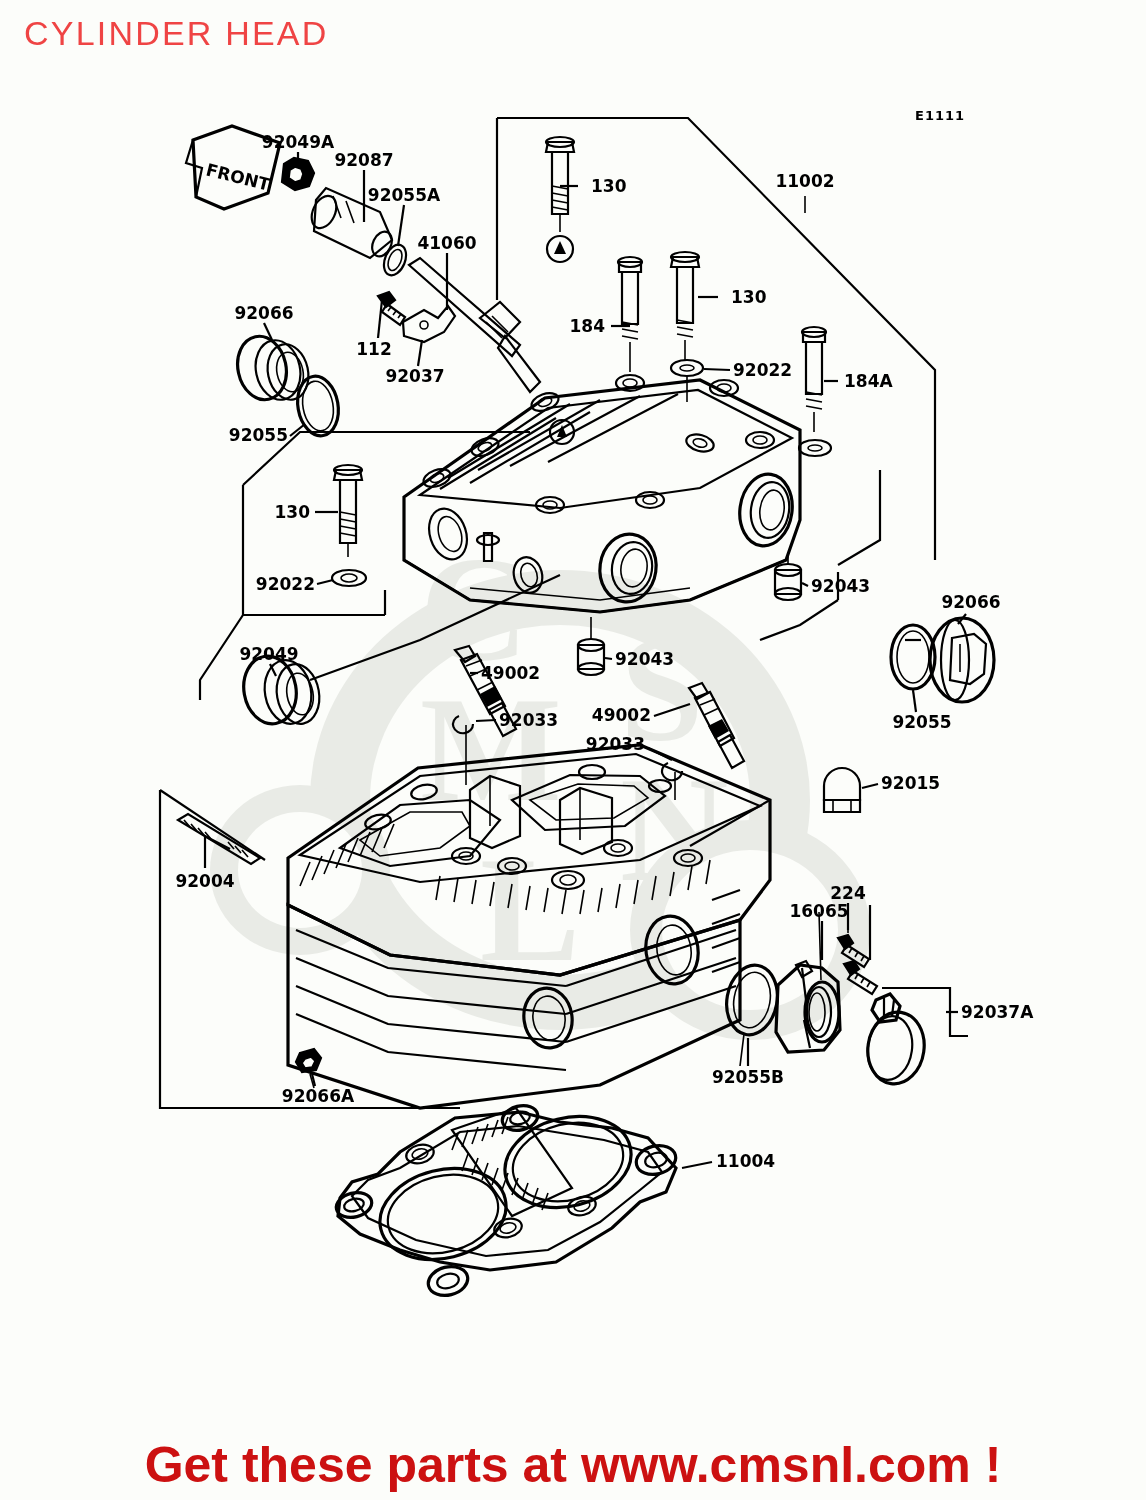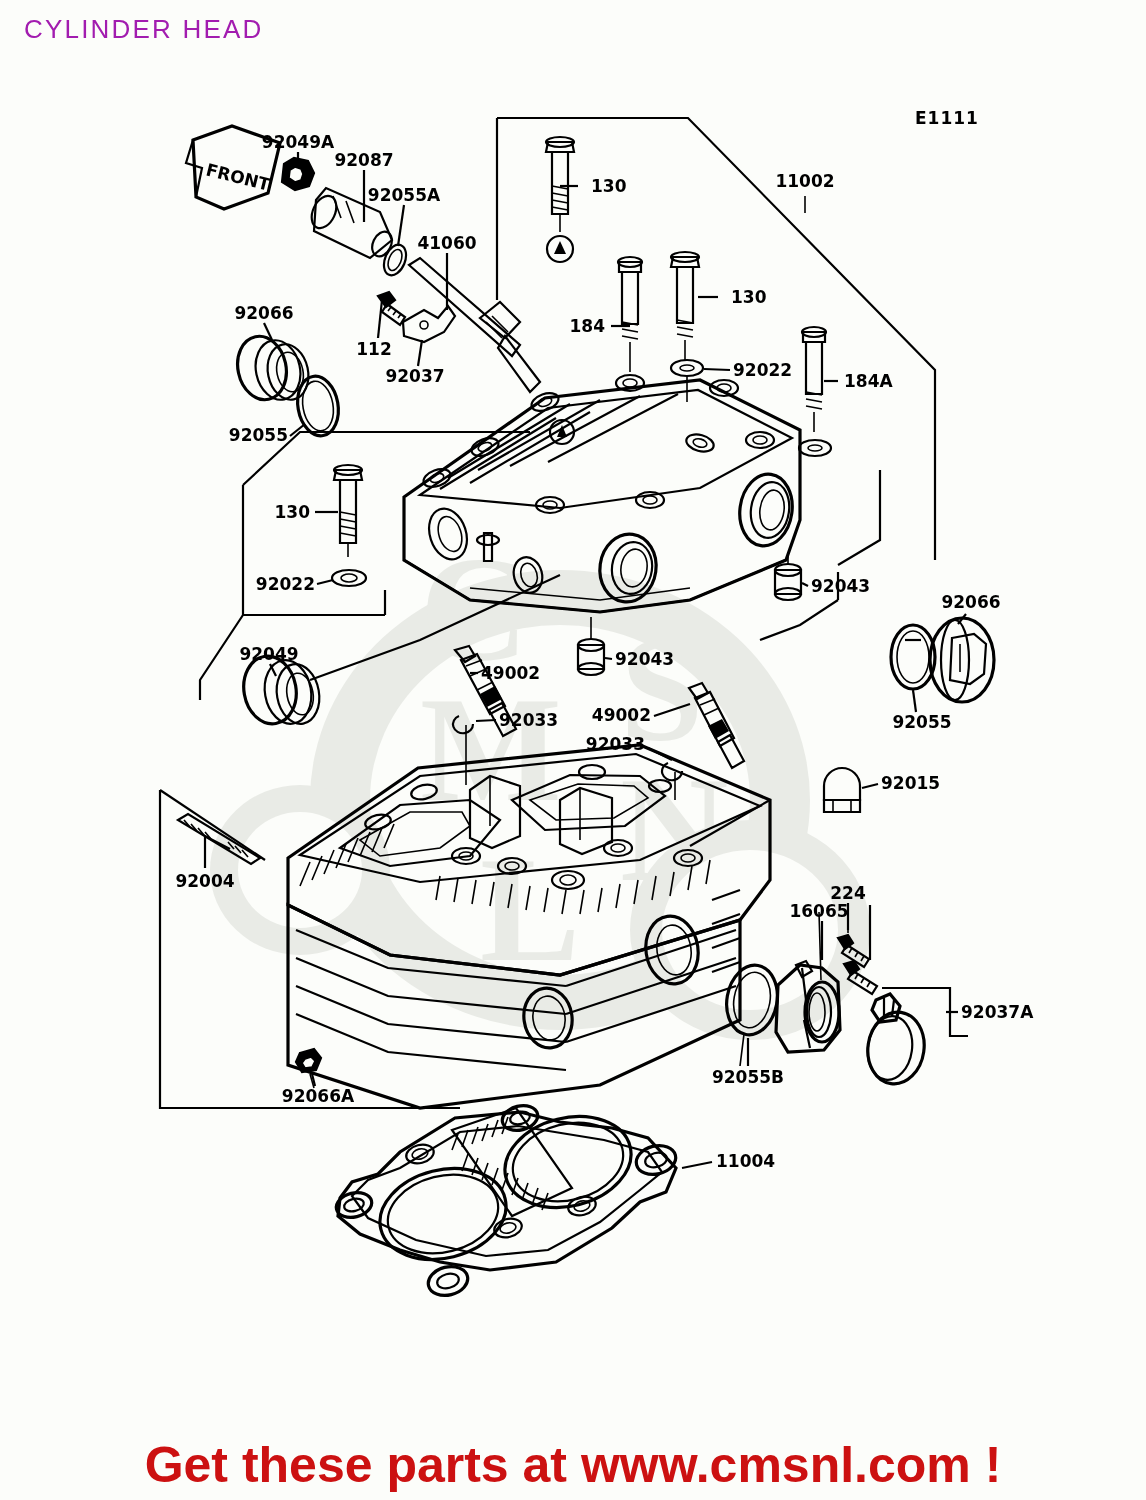--- a/index.html
+++ b/index.html
@@ -1,19 +1,19 @@
 <!DOCTYPE html>
 <html><head>
 <meta charset="utf-8">
 <style>
   html,body{margin:0;padding:0;background:#fcfdfa;}
   body{width:1146px;height:1500px;position:relative;font-family:"Liberation Sans",sans-serif;overflow:hidden;}
   #page{position:absolute;inset:0;background:#fcfdfa;}
-  #title{position:absolute;left:24px;top:14px;font-size:26px;letter-spacing:2.2px;color:#a21caf;font-weight:400;}
-  #refcode{position:absolute;left:915px;top:108px;font-size:17px;font-weight:bold;color:#000;letter-spacing:1px;font-family:"DejaVu Sans",sans-serif;}
+  #title{position:absolute;left:24px;top:14px;font-size:34px;letter-spacing:2.2px;color:#ef4444;font-weight:400;}
+  #refcode{position:absolute;left:915px;top:108px;font-size:13px;font-weight:bold;color:#000;letter-spacing:1px;font-family:"DejaVu Sans",sans-serif;}
   #footer{position:absolute;left:0;right:0;top:1436px;text-align:center;color:#cc1111;font-size:50px;font-weight:bold;font-family:"Liberation Sans",sans-serif;letter-spacing:0px;}
   #canvas{position:absolute;left:0;top:0;width:1146px;height:1500px;}
   .lbl{font-family:"DejaVu Sans",sans-serif;font-size:17px;font-weight:bold;fill:#000;}
   svg text{user-select:none;}
   .ln{stroke:#000;fill:none;}
   .thin{stroke-width:1.6;}
   .med{stroke-width:2.2;}
   .thick{stroke-width:3.2;}
   .wm{fill:#e9ebe6;stroke:none;}
   .wmtxt{fill:#e9ebe6;font-family:"Liberation Serif",serif;font-weight:bold;}

